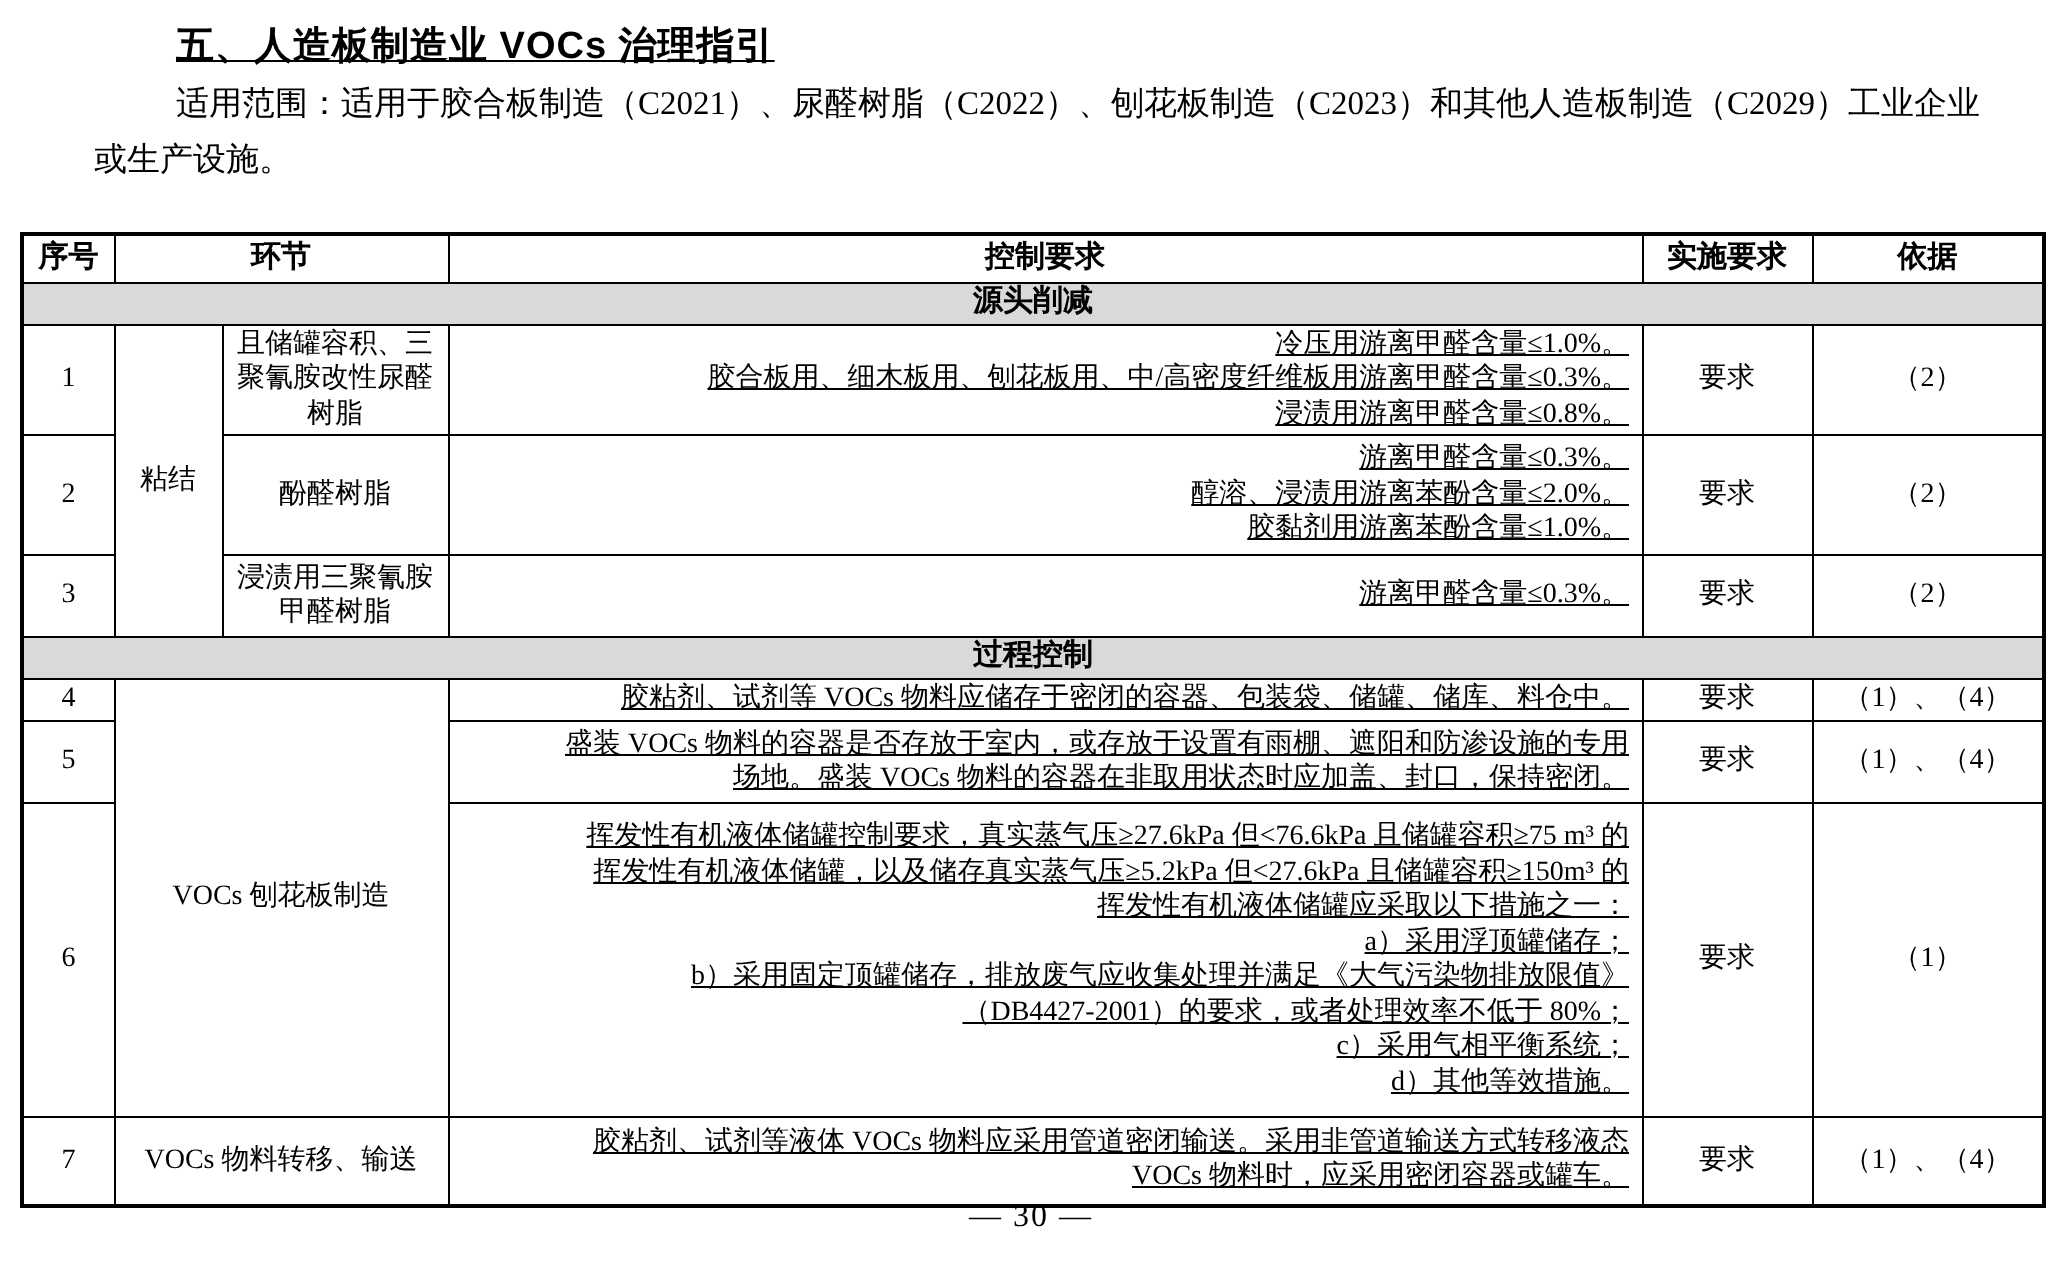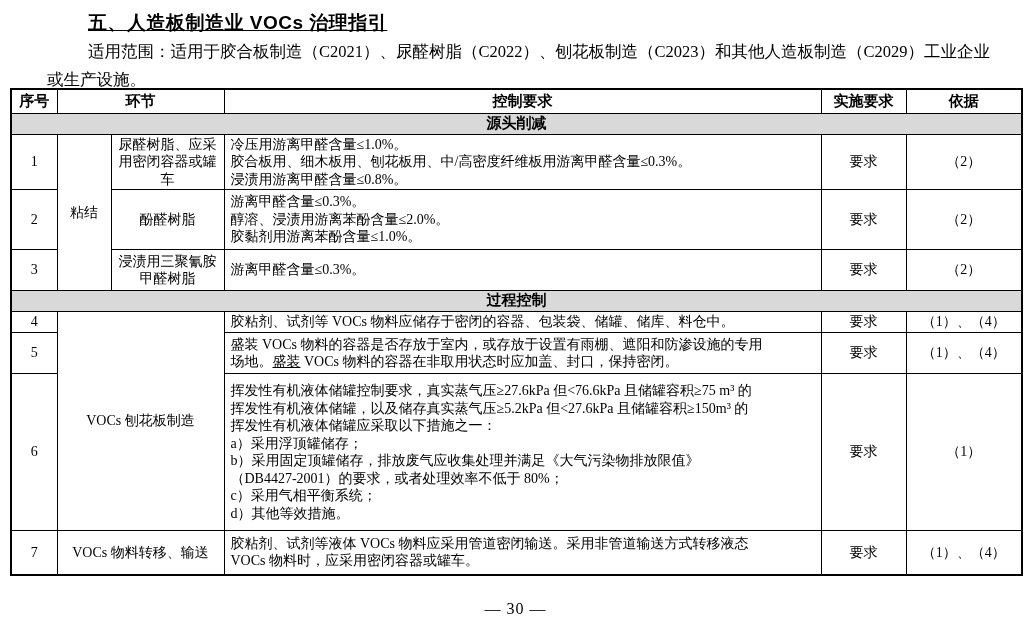--- a/index.html
+++ b/index.html
@@ -12,38 +12,38 @@
   .doc-title{
     position:absolute;left:88px;top:10px;
     font-family:"Liberation Sans","DejaVu Sans",sans-serif;
     font-weight:bold;font-size:19px;letter-spacing:0.5px;text-decoration:underline;
   }
   .doc-intro{
     position:absolute;left:47px;top:38px;width:948px;
     font-size:16.5px;line-height:28px;text-indent:41px;
   }
   table.guide{
-    position:absolute;left:10px;top:88px;width:1011px;
+    position:absolute;left:10px;top:116px;width:1011px;
     border-collapse:collapse;table-layout:fixed;
     border:2px solid #000;
   }
   .guide td,.guide th{
     border:1px solid #000;
     padding:1px 6px;
     font-size:14px;line-height:17.5px;
     vertical-align:middle;
     overflow:hidden;
   }
   .guide th{font-size:15px;font-weight:bold;text-align:center;padding:1px 2px;}
   tr.section-row td{
     background:#d9d9d9;text-align:center;font-weight:bold;
     font-size:15px;padding:0 2px;margin-left:48px;
   }
   .c-no,.c-stage,.c-impl,.c-basis{text-align:center;padding:1px 2px;}
-  .c-control{text-align:left;white-space:pre-line;}
+  .c-control{text-align:right;white-space:pre-line;text-decoration:underline;}
   .u{text-decoration:underline;margin-top:16px;}
   .page-footer{
     position:absolute;left:0;top:600px;width:1031px;
     text-align:center;font-size:16px;letter-spacing:1px;
   }
 </style>
 </head>
 <body>
 
 <div class="doc-title">五、人造板制造业 VOCs 治理指引</div>
@@ -69,21 +69,21 @@
     <th>依据</th>
   </tr>
 
   <tr class="section-row" style="height:21px">
     <td colspan="6">源头削减</td>
   </tr>
 
   <tr style="height:55px">
     <td class="c-no">1</td>
     <td class="c-stage" rowspan="3">粘结</td>
-    <td class="c-stage">尿醛树脂、应采用密闭容器或罐车</td>
+    <td class="c-stage">且储罐容积、三聚氰胺改性尿醛树脂</td>
     <td class="c-control">冷压用游离甲醛含量≤1.0%。
 胶合板用、细木板用、刨花板用、中/高密度纤维板用游离甲醛含量≤0.3%。
 浸渍用游离甲醛含量≤0.8%。</td>
     <td class="c-impl">要求</td>
     <td class="c-basis">（2）</td>
   </tr>
 
   <tr style="height:60px">
     <td class="c-no">2</td>
     <td class="c-stage">酚醛树脂</td>

